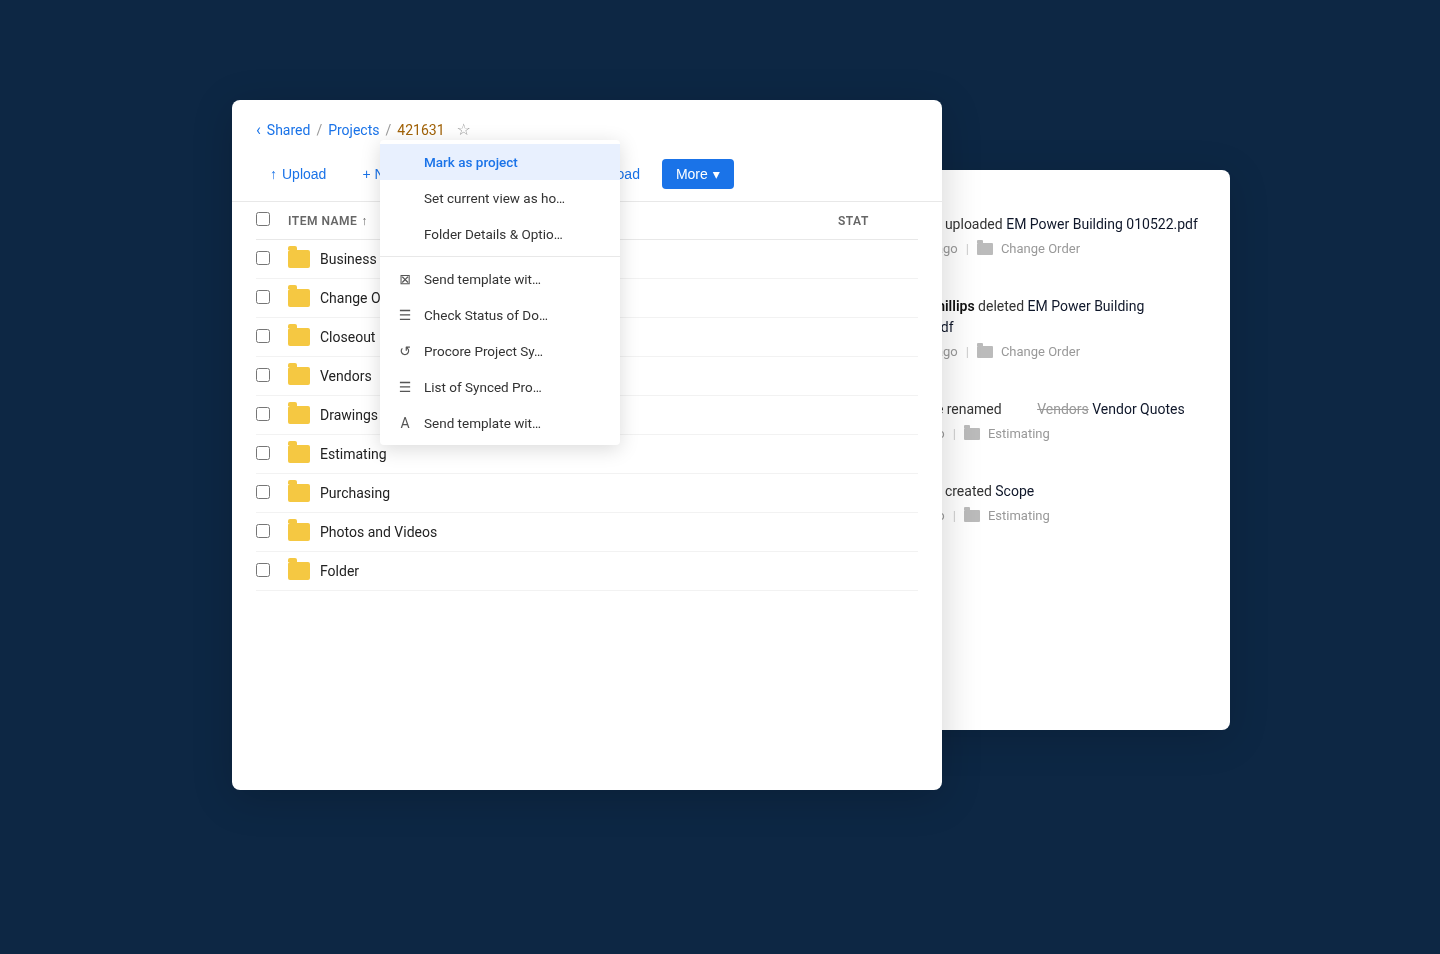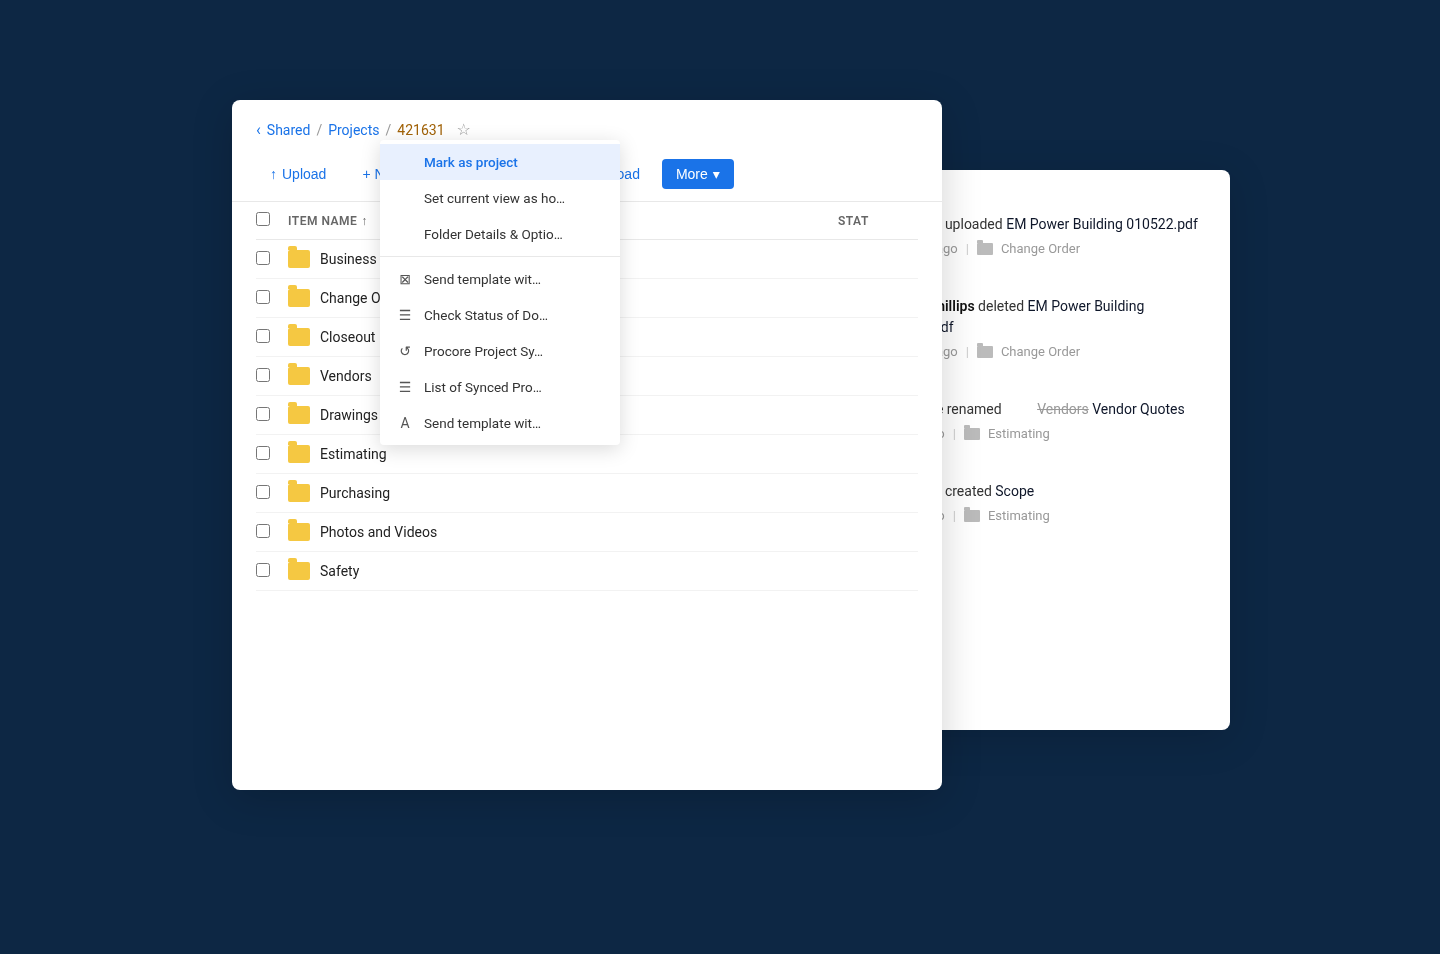--- a/index.html
+++ b/index.html
@@ -467,21 +467,21 @@
       <span>Photos and Videos</span>
     </div>
     <div class="col-status"></div>
   </div>
         <div class="table-row">
     <div class="col-check">
       <input type="checkbox" style="">
     </div>
     <div class="col-name">
       <div class="folder-icon"></div>
-      <span>Safety</span>
+      <span>Folder</span>
     </div>
     <div class="col-status"></div>
   </div>
       </div>
   </div>
 </div>
 
 <div class="dropdown-menu">
   <div id="dropdown-items">
       <div class="dropdown-item active">

